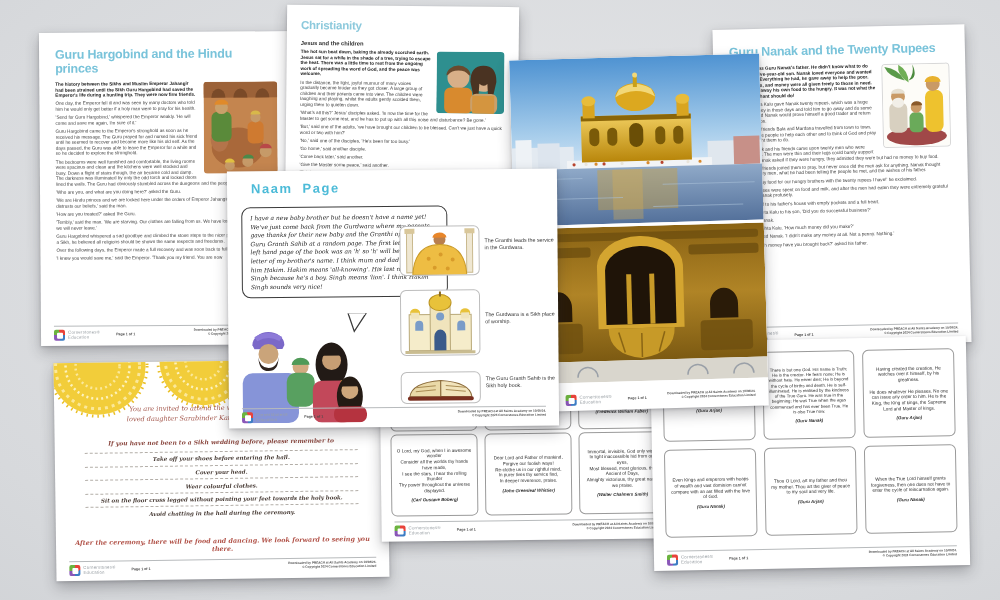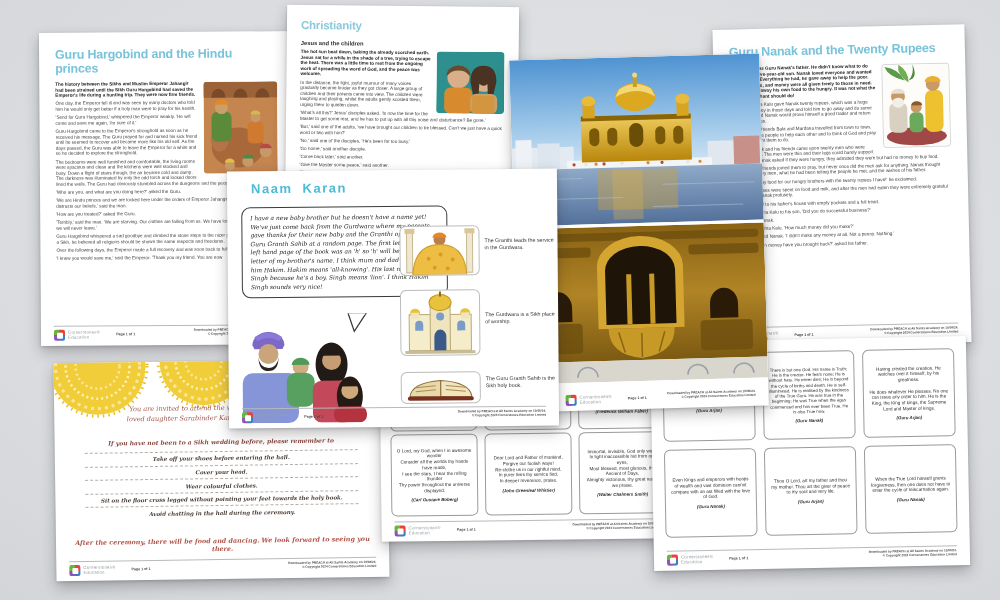--- a/index.html
+++ b/index.html
@@ -452,21 +452,21 @@
       </span>
     <span class="pg">Page 1 of 1</span>
     <span class="fineprint">
         <span>Downloaded by PREACH at All Saints Academy on 10/08/24.</span>
         <span>© Copyright 2024 Cornerstones Education Limited</span>
       </span>
   </div>
 </div>
 
 <div class="page" id="p-naam">
-  <div class="ptitle">Naam Karan</div>
+  <div class="ptitle">Naam Page</div>
   <div class="bubble">I have a new baby brother but he doesn't have a name yet! We've just come back from the Gurdwara where my parents gave thanks for their new baby and the Granthi opened the Guru Granth Sahib at a random page. The first letter on the left hand page of the book was an 'h' so 'h' will be the first letter of my brother's name. I think mum and dad should call him Hakim. Hakim means 'all-knowing'. His last name will be Singh because he's a boy. Singh means 'lion'. I think Hakim Singh sounds very nice!</div>
   <svg class="bubble-tail" width="22" height="20" viewBox="0 0 22 20">
     <path d="M2 0 L20 0 L8 18 Z" fill="#ffffff" stroke="#3a3a3a" stroke-width="1.3"></path>
     <rect x="3" y="-1" width="16" height="2.4" fill="#fff"></rect>
   </svg>
   <svg style="position:absolute;left:8px;top:152px;" width="135" height="100" viewBox="0 0 135 100">
     <path d="M16 22 a16 13 0 0 1 32 0 l-2 4 h-28 Z" fill="#7b68c8"></path>
     <path d="M18 14 q14 -8 28 0 l-3 4 q-11 -6 -22 0 Z" fill="#8d7ad8"></path>
     <circle cx="32" cy="31" r="10" fill="#caa47a"></circle>
     <path d="M22 34 a10 11 0 0 0 20 0 q0 14 -10 14 q-10 0 -10 -14Z" fill="#2f2520"></path>

